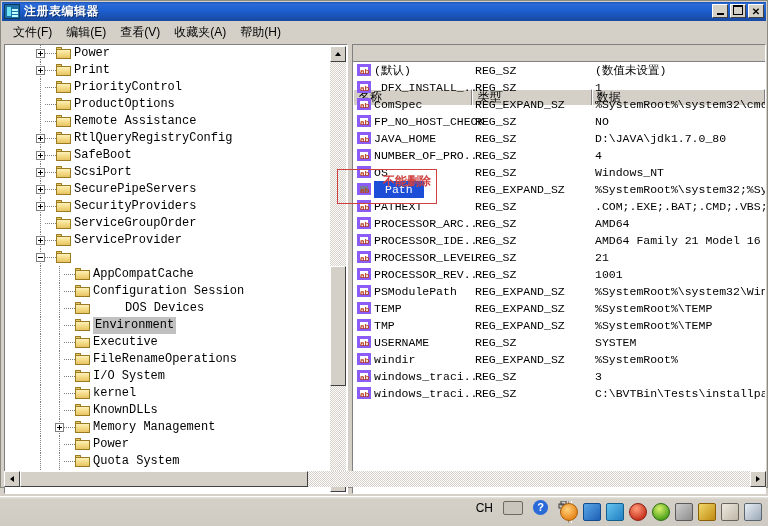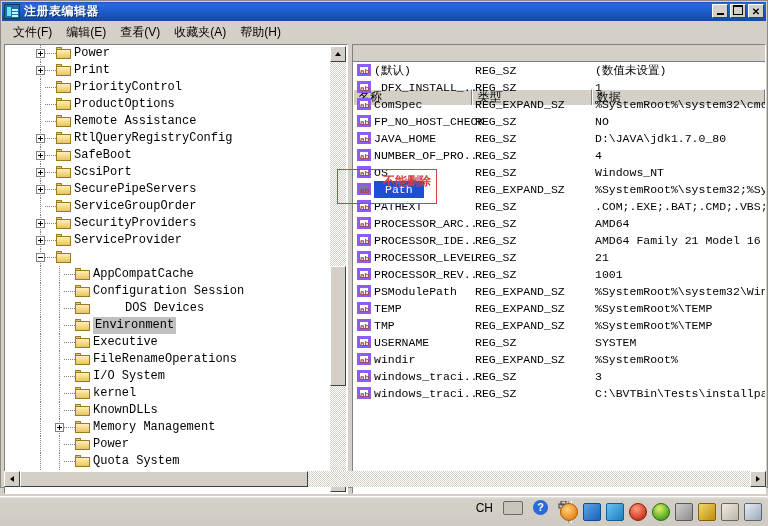--- a/index.html
+++ b/index.html
@@ -258,35 +258,35 @@
             <div class="expander plus" style="left: 31px;"></div>
             <div class="folder" style="left: 51px;">
               <div class="tab"></div>
               <div class="body"></div>
             </div>
             <div class="tlabel" style="left: 69px;">SecurePipeServers</div>
           </div>
           <div class="trow">
             <div class="guide" style="left: 35px;"></div>
             <div class="hline" style="left: 40px; width: 12px;"></div>
+            <div class="expander plus" style="left: 31px;"></div>
+            <div class="folder" style="left: 51px;">
+              <div class="tab"></div>
+              <div class="body"></div>
+            </div>
+            <div class="tlabel" style="left: 69px;">SecurityProviders</div>
+          </div>
+          <div class="trow">
+            <div class="guide" style="left: 35px;"></div>
+            <div class="hline" style="left: 40px; width: 12px;"></div>
             <div class="folder" style="left: 51px;">
               <div class="tab"></div>
               <div class="body"></div>
             </div>
             <div class="tlabel" style="left: 69px;">ServiceGroupOrder</div>
-          </div>
-          <div class="trow">
-            <div class="guide" style="left: 35px;"></div>
-            <div class="hline" style="left: 40px; width: 12px;"></div>
-            <div class="expander plus" style="left: 31px;"></div>
-            <div class="folder" style="left: 51px;">
-              <div class="tab"></div>
-              <div class="body"></div>
-            </div>
-            <div class="tlabel" style="left: 69px;">SecurityProviders</div>
           </div>
           <div class="trow">
             <div class="guide" style="left: 35px;"></div>
             <div class="hline" style="left: 40px; width: 12px;"></div>
             <div class="expander plus" style="left: 31px;"></div>
             <div class="folder" style="left: 51px;">
               <div class="tab"></div>
               <div class="body"></div>
             </div>
             <div class="tlabel" style="left: 69px;">ServiceProvider</div>

